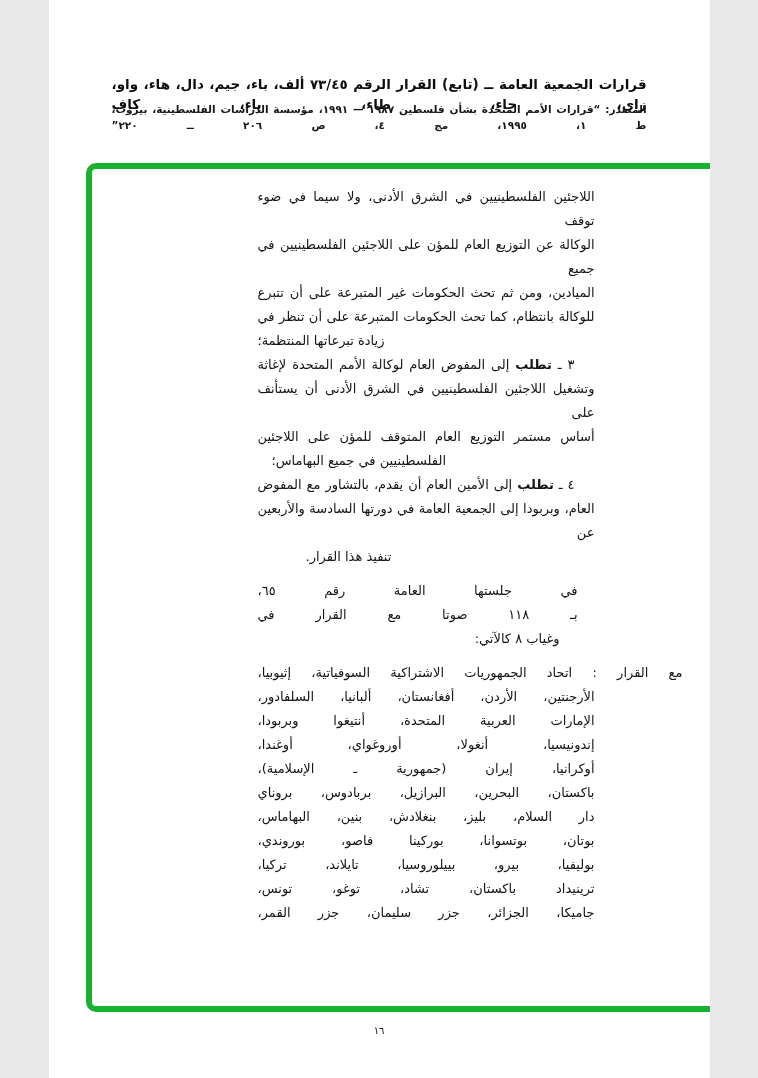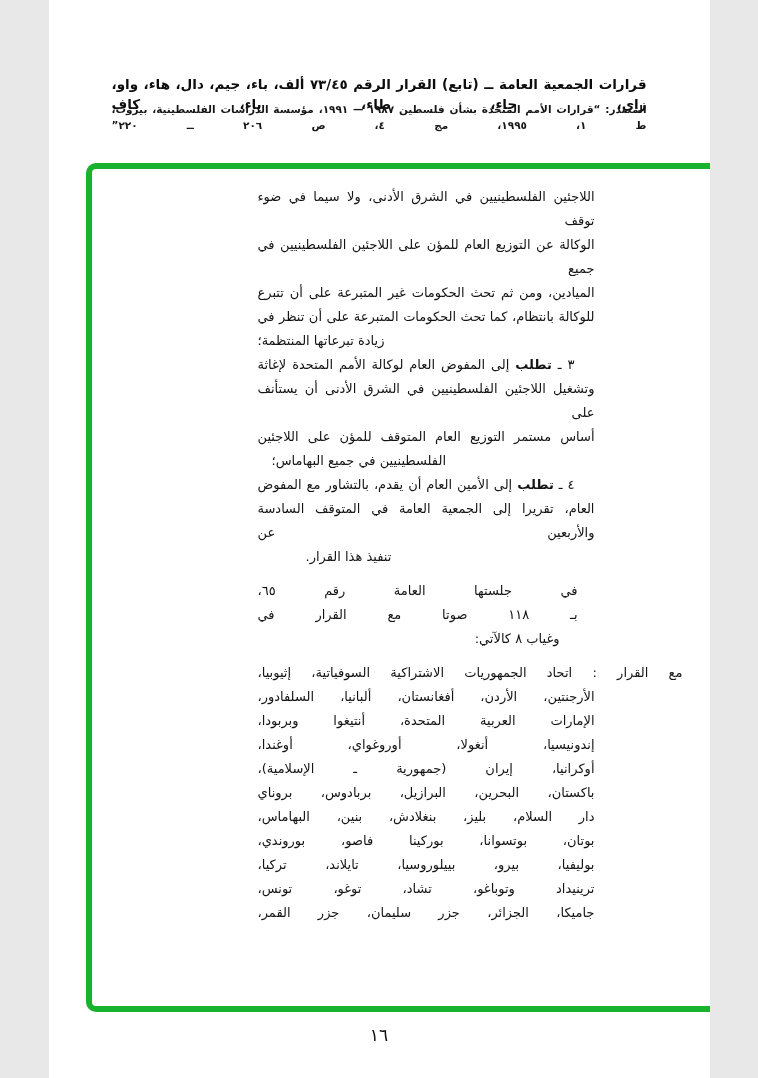--- a/index.html
+++ b/index.html
@@ -29,21 +29,21 @@
   }
   .ln { text-align:justify; text-align-last:justify; }
   .ln.l { text-align:left; text-align-last:left; }
   .ln.r { text-align:right; text-align-last:right; }
   .ln b { font-weight:bold; }
   .note-block { width:320px; margin:10px 17px 0 0; }
   .vote-block { margin-top:10px; }
   .ln.outdent { margin-right:-88px; }
   .page-number {
     position:absolute; top:1025px; left:0; right:0;
-    text-align:center; font-weight:normal; font-size:17px; color:#111;
+    text-align:center; font-weight:normal; font-size:10px; color:#111;
   }
 </style>
 </head>
 <body>
 
 <div class="page">
 
   <div class="header-line">قرارات الجمعية العامة ــ (تابع) القرار الرقم ٧٣/٤٥ ألف، باء، جيم، دال، هاء، واو، زاي، حاء، طاء، ياء، كاف</div>
 
   <div class="source-line">المصدر: “قرارات الأمم المتحدة بشأن فلسطين ١٩٨٧ — ١٩٩١، مؤسسة الدراسات الفلسطينية، بيروت، ط ١، ١٩٩٥، مج ٤، ص ٢٠٦ ــ ٢٢٠”</div>
@@ -54,39 +54,39 @@
           <div class="ln j">اللاجئين الفلسطينيين في الشرق الأدنى، ولا سيما في ضوء توقف</div>
           <div class="ln j">الوكالة عن التوزيع العام للمؤن على اللاجئين الفلسطينيين في جميع</div>
           <div class="ln j">الميادين، ومن ثم تحث الحكومات غير المتبرعة على أن تتبرع</div>
           <div class="ln j">للوكالة بانتظام، كما تحث الحكومات المتبرعة على أن تنظر في</div>
           <div class="ln l" style="padding-left: 0px;">زيادة تبرعاتها المنتظمة؛</div>
           <div class="ln j" style="padding-right: 20px;">٣ ـ <b>تطلب</b> إلى المفوض العام لوكالة الأمم المتحدة لإغاثة</div>
           <div class="ln j">وتشغيل اللاجئين الفلسطينيين في الشرق الأدنى أن يستأنف على</div>
           <div class="ln j">أساس مستمر التوزيع العام المتوقف للمؤن على اللاجئين</div>
           <div class="ln l" style="padding-left: 14px;">الفلسطينيين في جميع البهاماس؛</div>
           <div class="ln j" style="padding-right: 20px;">٤ ـ <b>تطلب</b> إلى الأمين العام أن يقدم، بالتشاور مع المفوض</div>
-          <div class="ln j">العام، تقريرا إلى الجمعية العامة في المتوقف السادسة والأربعين عن</div>
+          <div class="ln j">العام، وبربودا إلى الجمعية العامة في دورتها السادسة والأربعين عن</div>
           <div class="ln l" style="padding-left: 48px;">تنفيذ هذا القرار.</div>
         </div>
       <div class="note-block" id="note-block">
           <div class="ln j">في جلستها العامة رقم ٦٥،</div>
           <div class="ln j">بـ ١١٨ صوتا مع القرار في</div>
           <div class="ln r" style="padding-right: 18px;">وغياب ٨ كالآتي:</div>
         </div>
       <div class="vote-block" id="vote-block">
           <div class="ln j outdent">مع القرار :  اتحاد الجمهوريات الاشتراكية السوفياتية، إثيوبيا،</div>
           <div class="ln j">الأرجنتين، الأردن، أفغانستان، ألبانيا، السلفادور،</div>
           <div class="ln j">الإمارات العربية المتحدة، أنتيغوا وبربودا،</div>
           <div class="ln j">إندونيسيا، أنغولا، أوروغواي، أوغندا،</div>
           <div class="ln j">أوكرانيا، إيران (جمهورية ـ الإسلامية)،</div>
           <div class="ln j">باكستان، البحرين، البرازيل، بربادوس، بروناي</div>
           <div class="ln j">دار السلام، بليز، بنغلادش، بنين، البهاماس،</div>
           <div class="ln j">بوتان، بوتسوانا، بوركينا فاصو، بوروندي،</div>
           <div class="ln j">بوليفيا، بيرو، بييلوروسيا، تايلاند، تركيا،</div>
-          <div class="ln j">ترينيداد وتوباغو، تشاد، توغو، تونس،</div>
+          <div class="ln j">ترينيداد باكستان، تشاد، توغو، تونس،</div>
           <div class="ln j">جاميكا، الجزائر، جزر سليمان، جزر القمر،</div>
         </div>
     </div>
   </div>
 
   <div class="page-number">١٦</div>
 
 </div>
 
 </body></html>

